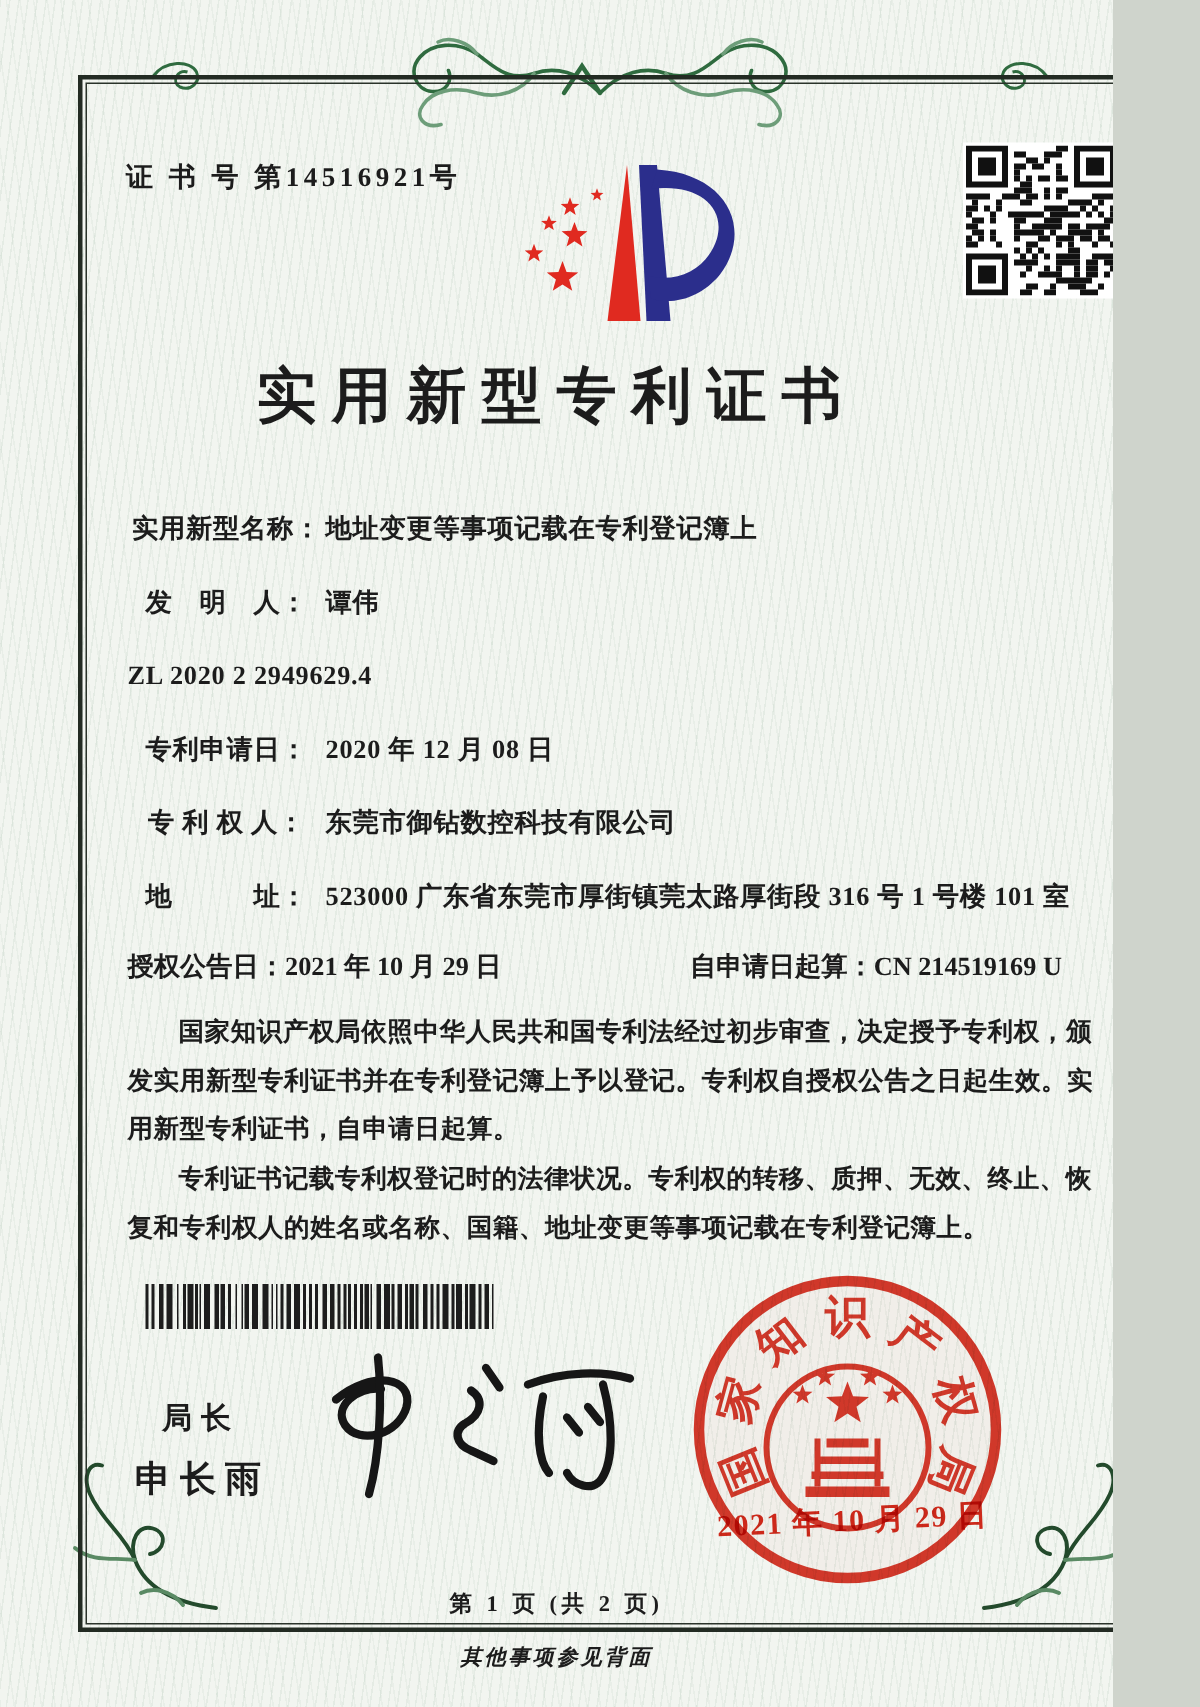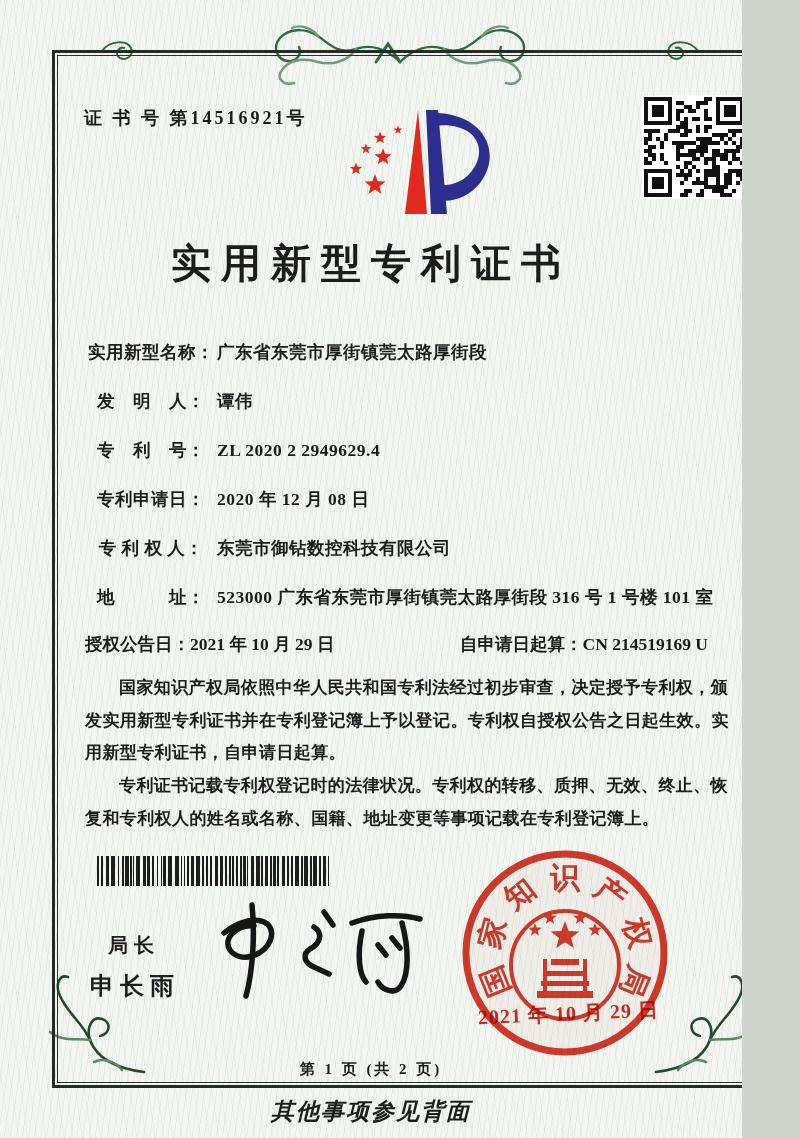--- a/index.html
+++ b/index.html
@@ -26,21 +26,21 @@
   .paras p{margin:0;text-indent:2em;}
   .barcode{left:97px;top:856px;width:236px;height:30px;display:flex;align-items:stretch;}
   .barcode .bar{background:#1d1d1d;}
   .officer-title{left:108px;top:932px;font-size:20px;font-weight:700;letter-spacing:6px;}
   .officer-name{left:90px;top:970px;font-size:24px;font-weight:700;letter-spacing:6px;}
   .signature{left:196px;top:893px;}
   .seal{left:458px;top:846px;width:214px;height:214px;mix-blend-mode:multiply;opacity:.93;}
   .seal-date{left:478px;top:1000px;width:190px;font-size:20px;font-weight:700;color:#d92b1c;
              letter-spacing:1px;transform:rotate(-2.5deg);mix-blend-mode:multiply;white-space:nowrap;}
   .page-info{left:0;right:0;top:1048px;text-align:center;font-size:15px;font-weight:600;letter-spacing:3px;margin-top:12px;}
-  .back-note{left:0;right:0;top:1096px;text-align:center;font-size:23px;font-weight:600;letter-spacing:2px;font-style:italic;}
+  .back-note{left:0;right:0;top:1096px;text-align:center;font-size:14px;font-weight:600;letter-spacing:2px;font-style:italic;}
   .logo{left:330px;top:92px;}
   .qr{left:642px;top:95px;background:#fff;padding:2px;}
   .orn{pointer-events:none;}
 </style>
 </head>
 <body>
 
 <div class="page">
 
   <svg class="abs orn" style="left:238px;top:8px" width="324" height="82" viewBox="0 0 324 82">
@@ -323,28 +323,27 @@
         <rect x="4" y="76" width="20" height="20" fill="#fff"></rect>
         <rect x="8" y="80" width="12" height="12" fill="#111"></rect>
       </g>
     </svg>
 
   <div class="abs title">实用新型专利证书</div>
 
   <div class="abs fields">
     <div class="frow">
       <span class="flabel">实用新型名称：</span>
-      <span class="fvalue">广东省东莞市厚街镇莞太路厚街段</span>
+      <span class="fvalue">地址变更等事项记载在专利登记簿上</span>
     </div>
     <div class="frow">
       <span class="flabel">发　明　人：</span>
       <span class="fvalue">谭伟</span>
     </div>
     <div class="frow">
-      <span class="flabel">专　利　号：</span>
       <span class="fvalue">ZL 2020 2 2949629.4</span>
     </div>
     <div class="frow">
       <span class="flabel">专利申请日：</span>
       <span class="fvalue">2020 年 12 月 08 日</span>
     </div>
     <div class="frow">
       <span class="flabel">专 利 权 人：</span>
       <span class="fvalue">东莞市御钻数控科技有限公司</span>
     </div>

